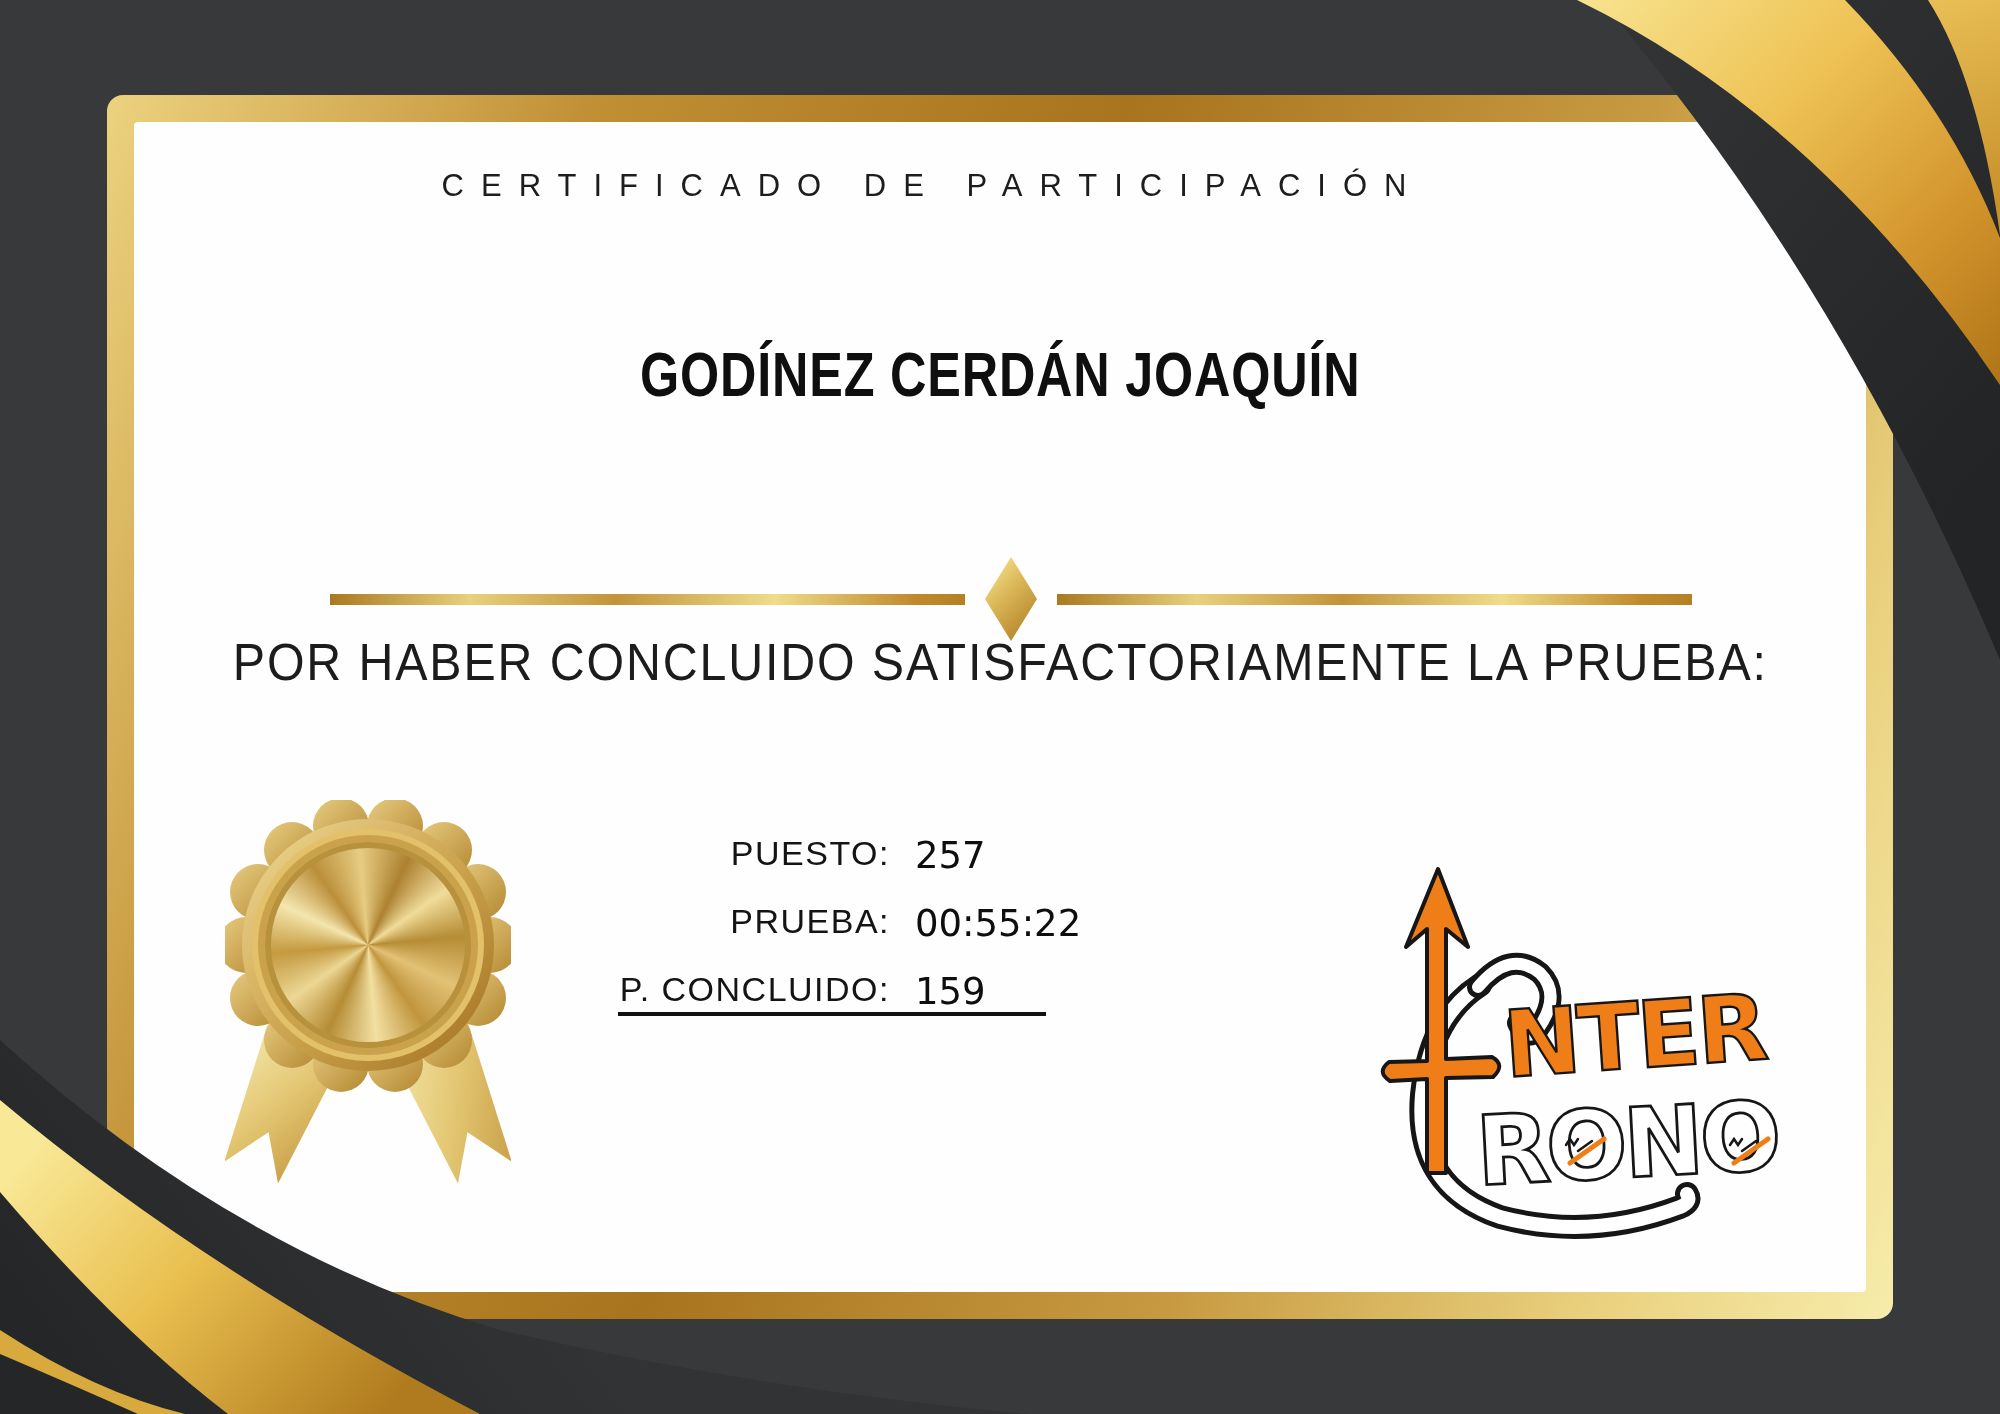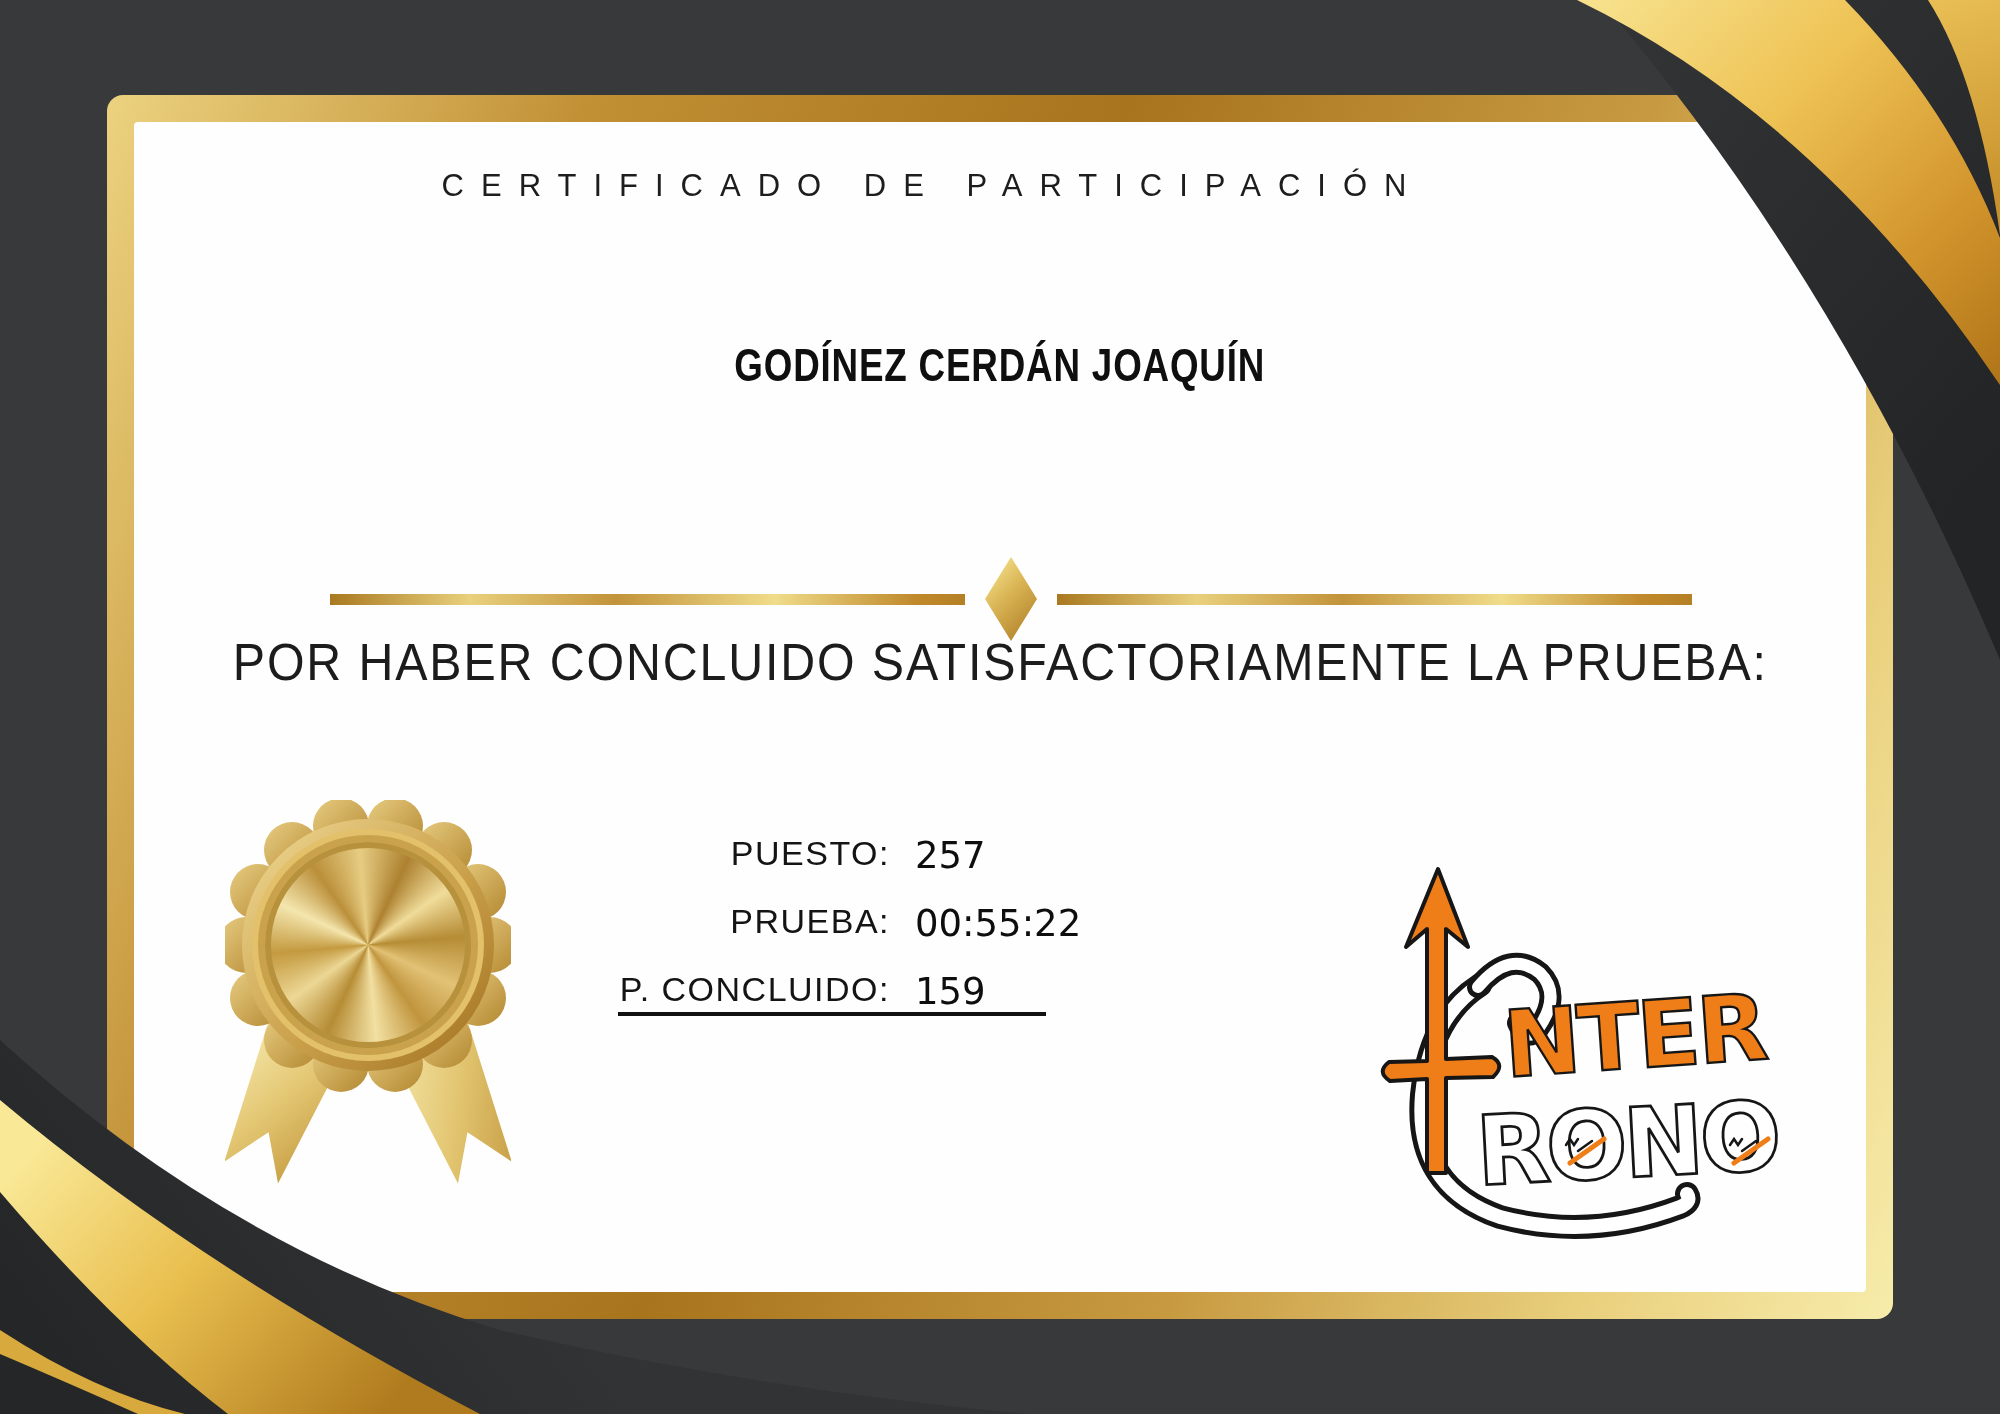--- a/index.html
+++ b/index.html
@@ -18,21 +18,21 @@
     position:absolute;left:27px;top:27px;right:27px;bottom:27px;
     background:#fefefe;border-radius:4px;
   }
   
   .title{
     position:absolute;left:0;top:168px;width:1865px;text-align:center;
     font-size:31px;letter-spacing:17px;color:#1d1d1d;font-weight:400;
   }
   .name{
     position:absolute;left:0;top:338px;width:2000px;text-align:center;
-    font-size:46px;font-weight:bold;color:#0f0f0f;letter-spacing:1px;
+    font-size:63px;font-weight:bold;color:#0f0f0f;letter-spacing:1px;
   }
   .squeeze{display:inline-block;transform:scaleX(.8);transform-origin:center;}
   .squeeze2{display:inline-block;transform:scaleX(.93);transform-origin:center;}
   .statement{
     position:absolute;left:0;top:632px;width:2000px;text-align:center;
     font-size:52px;color:#1c1c1c;letter-spacing:2px;font-weight:400;
   }
   
   .divider{
     position:absolute;left:330px;top:556px;width:1362px;height:86px;

